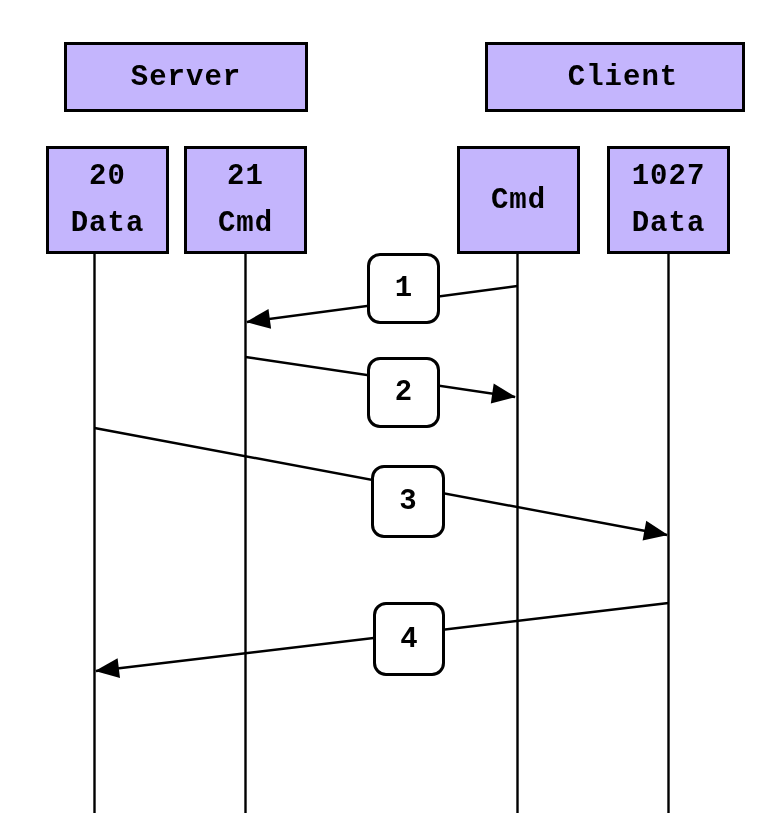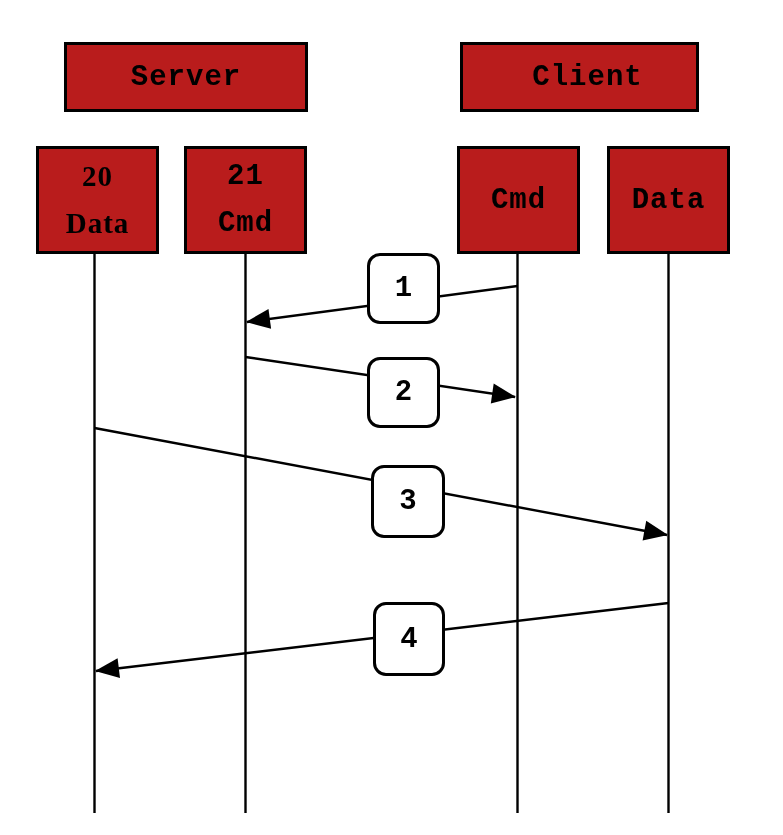--- a/index.html
+++ b/index.html
@@ -20,39 +20,39 @@
     position: absolute;
     left: 0;
     top: 0;
     width: 783px;
     height: 835px;
   }
   .box {
     position: absolute;
     box-sizing: border-box;
     border: 3px solid #000000;
-    background: #b91c1c;
+    background: #c4b5fd;
     display: flex;
     align-items: center;
     justify-content: center;
     font-size: 29px;
     font-weight: bold;
     letter-spacing: 1px;
   }
   .header-box { height: 70px; top: 42px; }
   #server-box { left: 64px;  width: 244px; }
-  #client-box { left: 460px; width: 239px; padding-left: 16px; }
+  #client-box { left: 485px; width: 260px; padding-left: 16px; }
   .port-box {
     top: 146px;
     width: 123px;
     height: 108px;
     flex-direction: column;
     line-height: 47px;
   }
-  #port-20   { left: 36px; font-family: Liberation Serif, serif;  }
+  #port-20   { left: 46px;  }
   #port-21   { left: 184px; text-align: center; }
   #port-1026 { left: 457px; }
   #port-1027 { left: 607px; }
   .badge {
     position: absolute;
     box-sizing: border-box;
     border: 3px solid #000000;
     border-radius: 13px;
     background: #ffffff;
     display: flex;
@@ -110,20 +110,21 @@
     <span>Data</span>
   </div>
   <div class="box port-box" id="port-21">
     <span>21</span>
     <span>Cmd</span>
   </div>
   <div class="box port-box" id="port-1026">
     <span>Cmd</span>
   </div>
   <div class="box port-box" id="port-1027">
+    <span>1027</span>
     <span>Data</span>
   </div>
 
   <div class="badge" id="badge-1">
     <span>1</span>
   </div>
   <div class="badge" id="badge-2">
     <span>2</span>
   </div>
   <div class="badge" id="badge-3">

